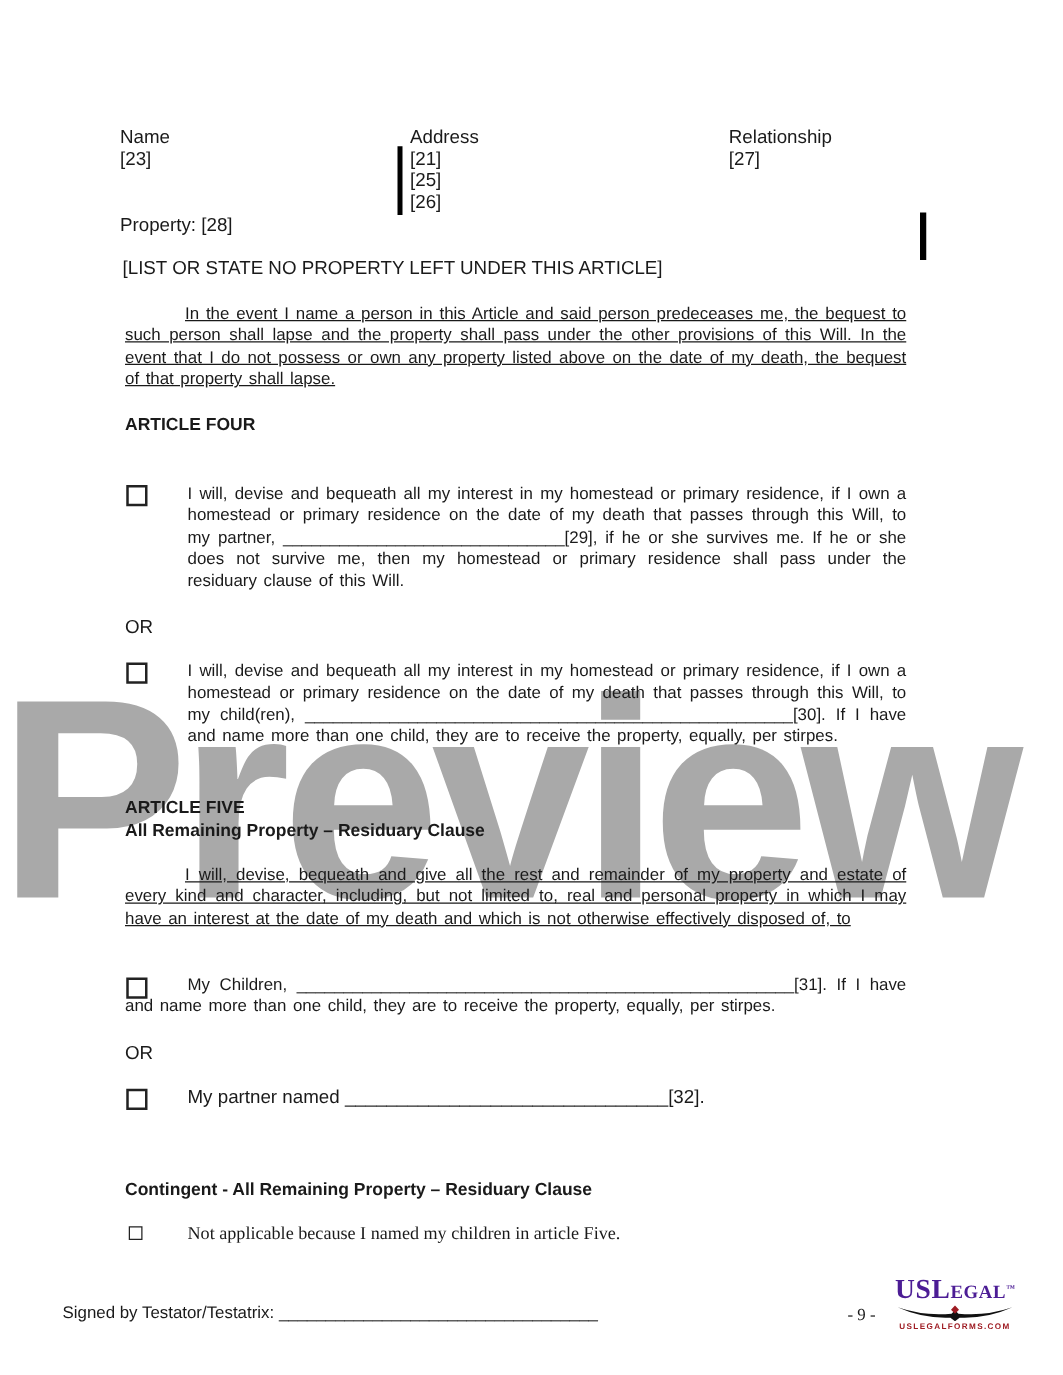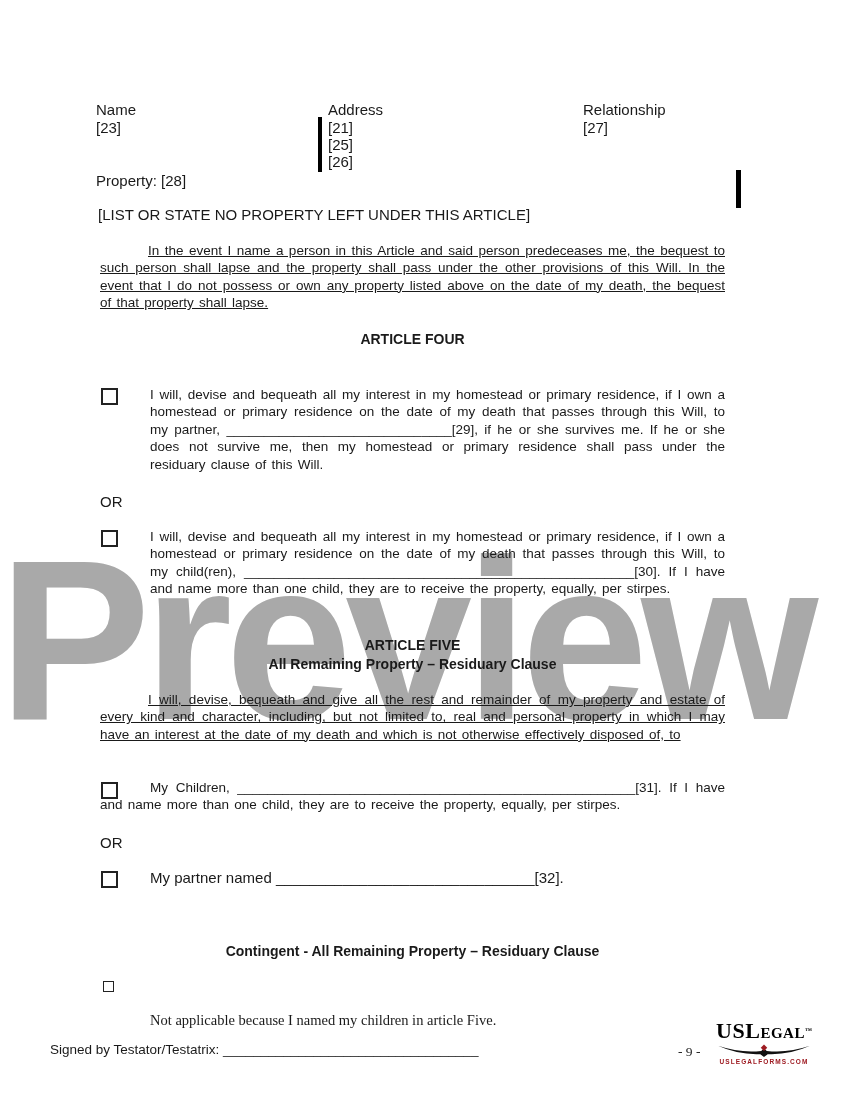--- a/index.html
+++ b/index.html
@@ -30,42 +30,42 @@
   .abs{position:absolute;}
   .t{font-size:15px;line-height:17.2px;}
   .para{
     font-size:13.5px;line-height:17.4px;
     text-align:justify;
     word-spacing:1.5px;
   }
   .indent{text-indent:48px;text-decoration:underline;}
   .heading{
     font-weight:bold;font-size:14px;line-height:19px;
-    text-align:center;
+    text-align:left;
   }
   .vbar{background:#000;}
   .checkbox{
     width:13px;height:13px;
     border:2px solid #222;
     background:#fff;
   }
   .checkbox.small{
     width:9px;height:9px;
     border:1.5px solid #222;
   }
-  .serifline{font-family:"Liberation Serif",serif;font-size:14.5px;line-height:18px;margin-top:33px;}
+  .serifline{font-family:"Liberation Serif",serif;font-size:14.5px;line-height:18px;}
   .footer-line{font-size:13.5px;}
   .pagenum{font-family:"Liberation Serif",serif;font-size:13.5px;}
   .logo{width:104px;text-align:center;}
   .logo-brand{
     font-family:"Liberation Serif",serif;
     font-weight:bold;
     font-variant:small-caps;
     font-size:22px;line-height:22px;
-    color:#000000;
+    color:#4c1d95;
     letter-spacing:0.5px;
     white-space:nowrap;
   }
   .logo-tm{font-size:7px;vertical-align:top;font-variant:normal;letter-spacing:0;}
   .logo-site{
     font-family:"Liberation Sans",sans-serif;
     font-weight:bold;
     font-size:6.5px;
     letter-spacing:1.1px;
     color:#9e1b22;

